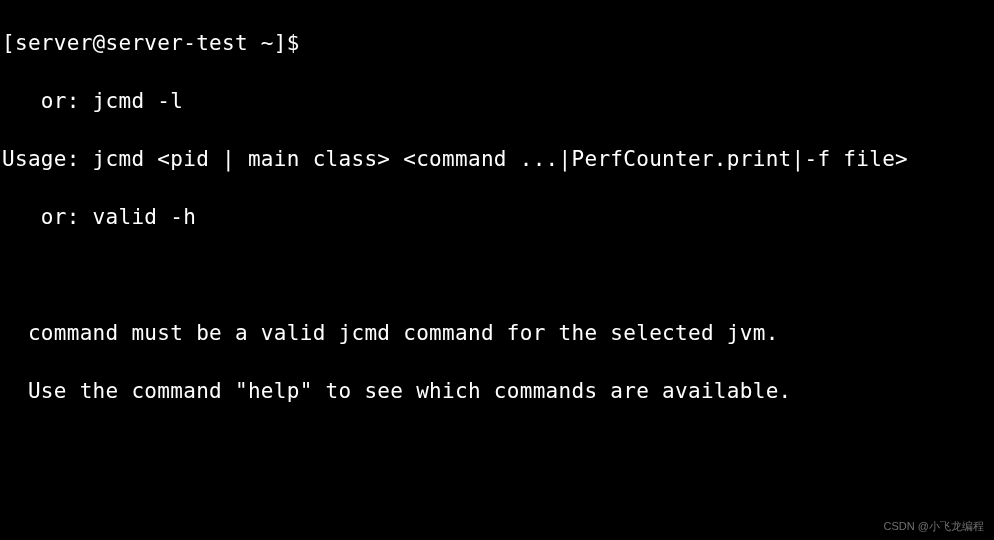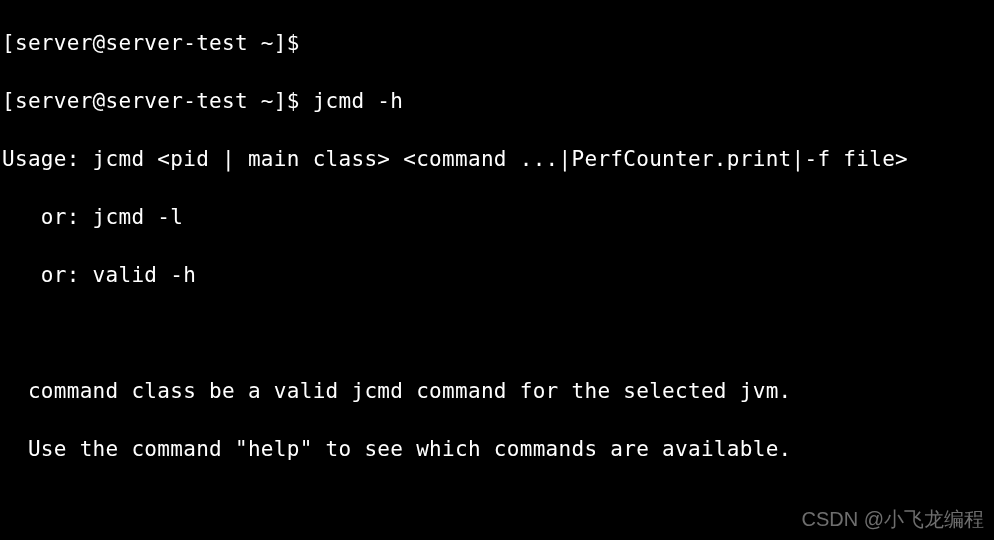--- a/index.html
+++ b/index.html
@@ -22,36 +22,35 @@
     }
     .terminal {
       white-space: pre;
       padding-left: 2px;
     }
     .watermark {
       position: absolute;
       right: 10px;
       bottom: 6px;
       color: rgba(200,200,200,0.55);
-      font-size: 20px;
+      font-size: 11px;
       font-family: Arial, sans-serif;
       letter-spacing: 0;
     }
   </style>
 </head>
 <body>
 
 <div class="terminal">
 <div>[server@server-test ~]$ </div>
-<div><span>[server@server-test ~]$ </span><span>jcmd -h</span></div>
+<div>   or: jcmd -l</div>
 <div>Usage: jcmd &lt;pid | main class&gt; &lt;command ...|PerfCounter.print|-f file&gt;</div>
-<div>   or: jcmd -l</div>
 <div>   or: valid -h</div>
 <div>&nbsp;</div>
-<div>  command class be a valid jcmd command for the selected jvm.</div>
+<div>  command must be a valid jcmd command for the selected jvm.</div>
 <div>  Use the command "help" to see which commands are available.</div>
 
 
 
 
 
 
 
 
 

